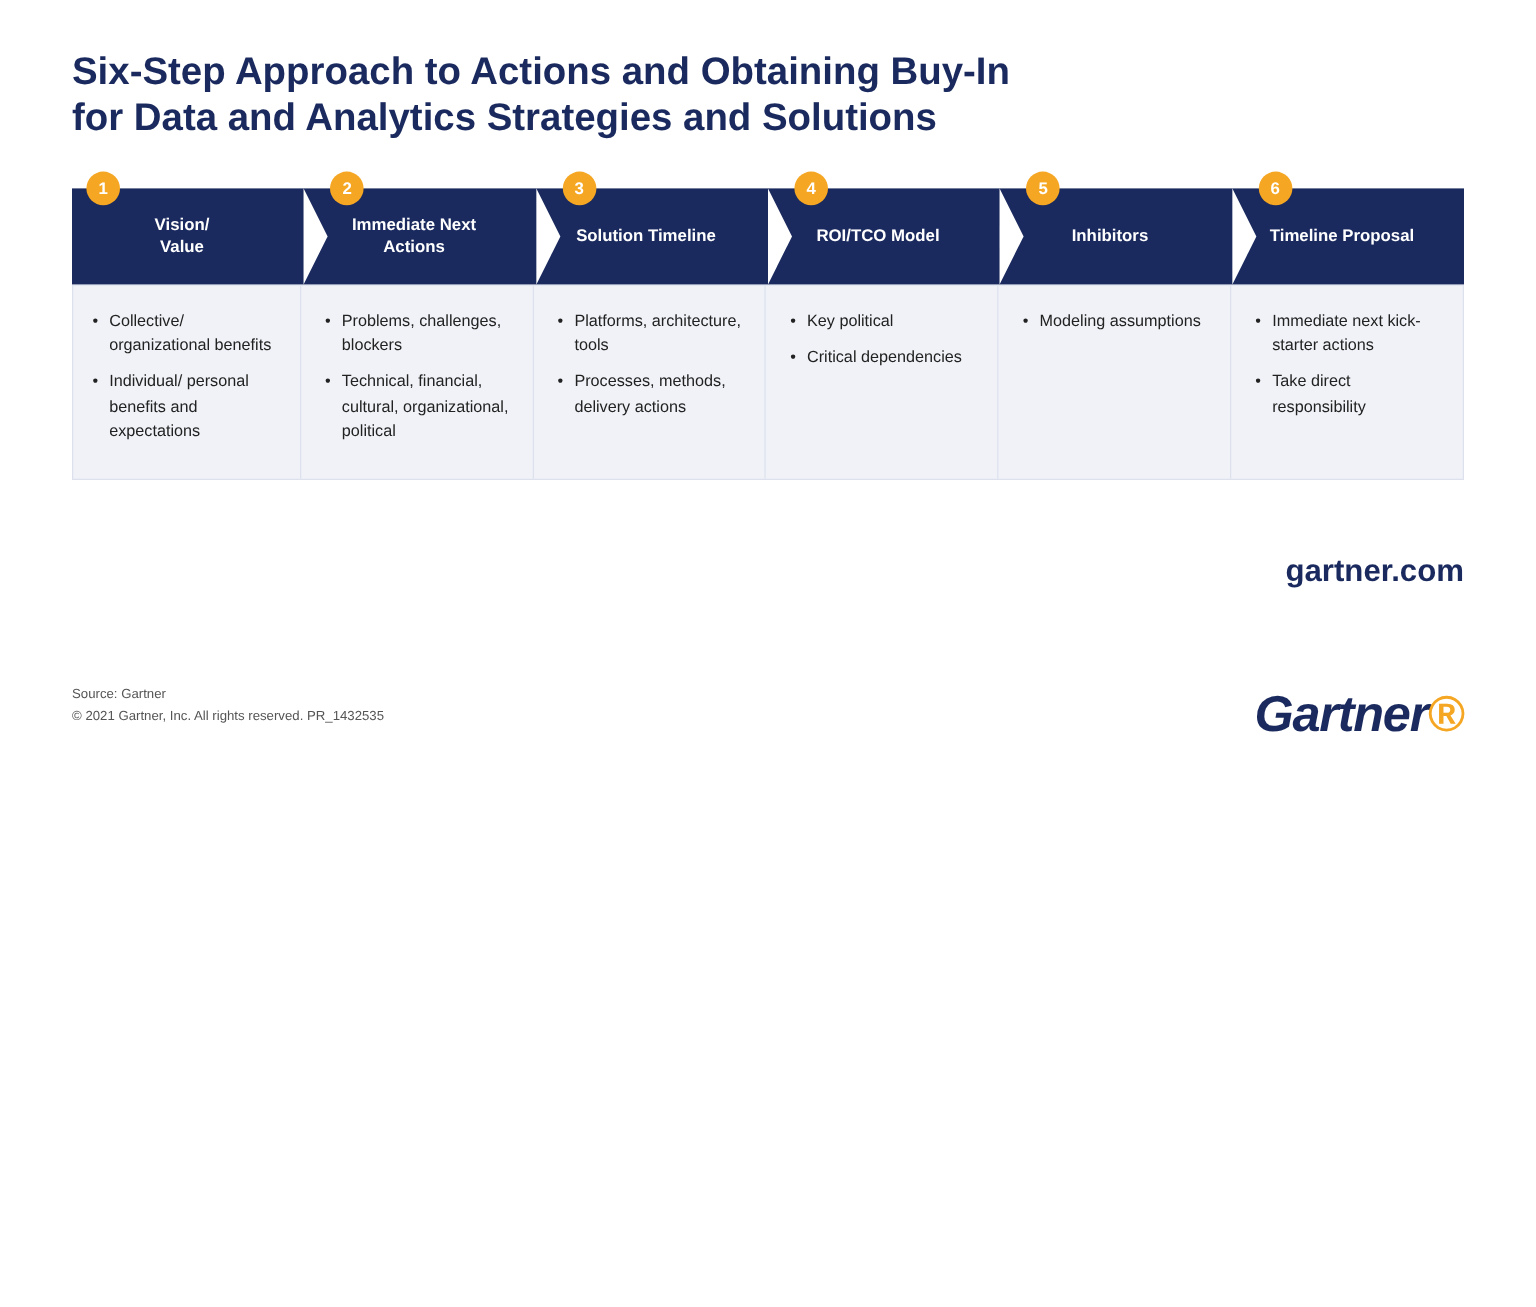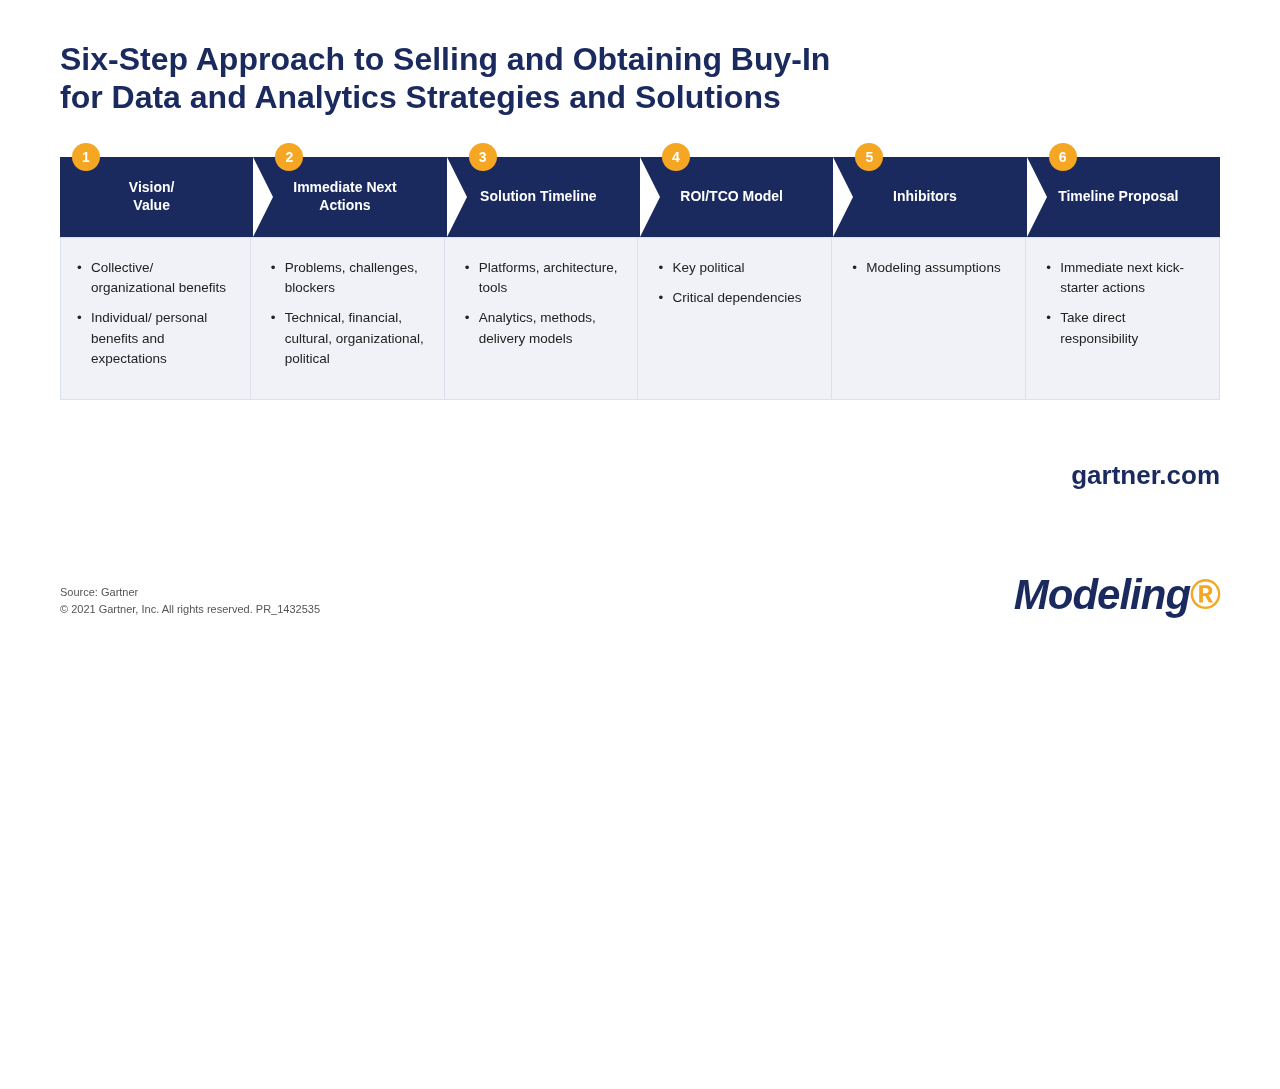--- a/index.html
+++ b/index.html
@@ -143,21 +143,20 @@
     .gartner-url {
       font-size: 26px;
       font-weight: 900;
       color: #1a2a5e;
       margin-bottom: 80px;
       text-align: right;
     }
     .footer-bottom {
       display: flex;
       justify-content: space-between;
-      align-items: flex-end;
       margin-top: 20px;
     }
     .source-text {
       font-size: 11px;
       color: #555;
       line-height: 1.6;
     }
     .gartner-logo {
       font-size: 42px;
       font-weight: 900;
@@ -167,21 +166,21 @@
     }
     .gartner-logo span.dot {
       color: #f5a623;
       font-style: normal;
     }
   </style>
 </head>
 <body>
 
 <h1 class="main-title">
-  <span>Six-Step Approach to Selling and Obtaining Buy-In</span><br>
+  <span>Six-Step Approach to Actions and Obtaining Buy-In</span><br>
   <span>for Data and Analytics Strategies and Solutions</span>
 </h1>
 
 <div class="diagram-container">
   <div class="arrows-row">
 
   <div class="arrow-item">
         <div class="arrow-number">1</div>
         <div class="arrow-shape">
           <div class="arrow-label">Vision/<br>Value</div>
@@ -228,21 +227,21 @@
       </div>
       <div class="content-cell">
         <ul>
           <li>Problems, challenges, blockers</li>
           <li>Technical, financial, cultural, organizational, political</li>
         </ul>
       </div>
       <div class="content-cell">
         <ul>
           <li>Platforms, architecture, tools</li>
-          <li>Analytics, methods, delivery models</li>
+          <li>Processes, methods, delivery actions</li>
         </ul>
       </div>
       <div class="content-cell">
         <ul>
           <li>Key political</li>
           <li>Critical dependencies</li>
         </ul>
       </div>
       <div class="content-cell">
         <ul>
@@ -259,16 +258,16 @@
 </div>
 
 <div class="footer-section">
   <div class="gartner-url">gartner.com</div>
   <div class="footer-bottom">
     <div class="source-text">
       <div>Source: Gartner</div>
       <div>© 2021 Gartner, Inc. All rights reserved. PR_1432535</div>
     </div>
     <div class="gartner-logo">
-      <em>Modeling</em><span class="dot">®</span>
+      <em>Gartner</em><span class="dot">®</span>
     </div>
   </div>
 </div>
 
 </body></html>

